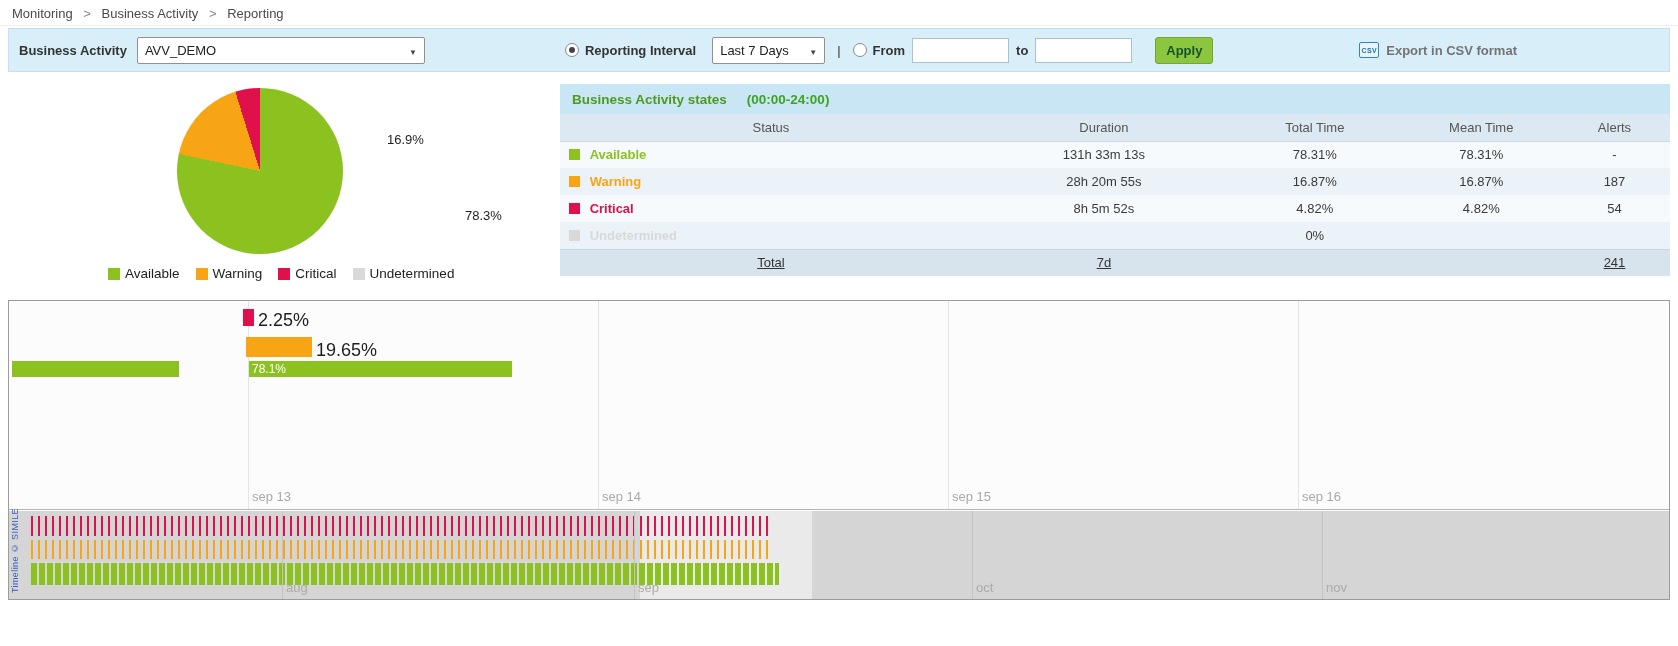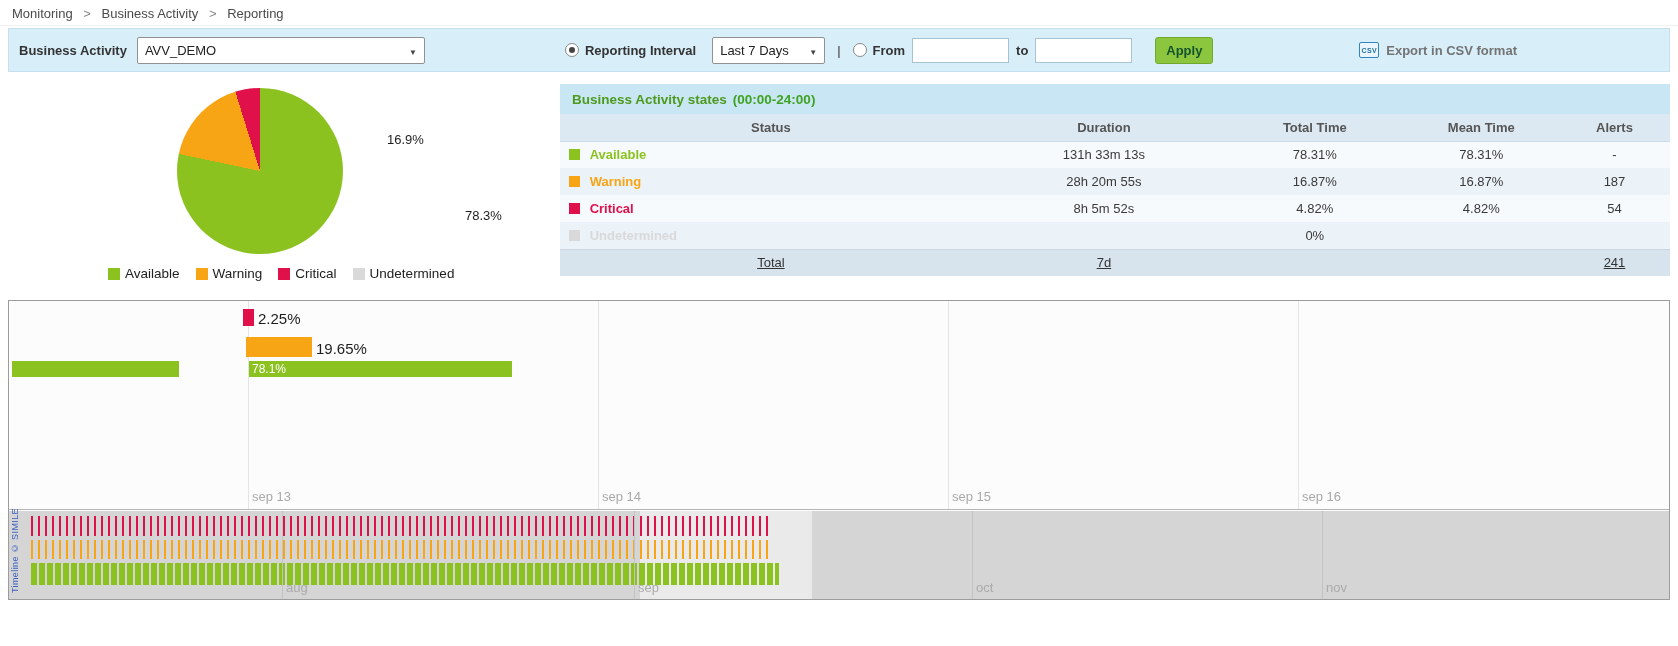--- a/index.html
+++ b/index.html
@@ -75,26 +75,26 @@
   .pie-label.warning { left:210px; top:44px; }
   .pie-label.available { left:288px; top:120px; }
   .legend { position:absolute; left:100px; top:182px; display:flex; gap:16px; align-items:center; }
   .legend-item { display:flex; align-items:center; gap:5px; color:#222; font-size:13.5px; }
   .swatch { display:inline-block; width:12px; height:12px; flex:0 0 auto; }
 
   
   .table-panel { flex:1 1 auto; }
   .table-title {
     height:30px; background:#C9E6F5; display:flex; align-items:center;
-    padding-left:12px; gap:6px; font-weight:bold; color:#4E9A1F; font-size:13.5px;
+    padding-left:12px; gap:20px; font-weight:bold; color:#4E9A1F; font-size:13.5px;
   }
   .table-title .range { color:#3FA321; }
   .states-table { width:100%; border-collapse:collapse; table-layout:fixed; }
   .states-table th {
-    height:27px; background:#DCE9F2; color:#555; font-weight:bold;
+    height:27px; background:#DCE9F2; color:#555; font-weight:normal;
     text-align:center; border-bottom:1px solid #CBDCE8;
   }
   .states-table td { height:27px; text-align:center; color:#3A3A3A; }
   tr.odd  { background:#F7FAFC; }
   tr.even { background:#EBF2F8; }
   td.status-cell { text-align:left; padding-left:9px; }
   .tswatch { display:inline-block; width:11px; height:11px; margin-right:6px; vertical-align:-1px; }
   .status-label { font-weight:bold; }
   tr.total-row { background:#D7E3ED; border-top:1px solid #C9D6E0; }
   tr.total-row td { color:#333;text-decoration:underline; }
@@ -105,21 +105,21 @@
     position:relative; background:#FCFCFC; overflow:hidden;
   }
   .main-band { position:absolute; left:0; top:0; right:0; height:209px; border-bottom:1px solid #B5B5B5; cursor:move; }
   .day-line  { position:absolute; top:0; bottom:0; width:1px; background:#E4E4E4; }
   .day-label { position:absolute; bottom:5px; color:#A9A9A9; font-size:13px; }
   .tl-bar { position:absolute; cursor:pointer; }
   .bar-critical       { left:234px; top:8px;  width:11px;  height:17px; }
   .bar-warning        { left:237px; top:36px; width:66px;  height:20px; }
   .bar-available-prev { left:3px;   top:60px; width:167px; height:16px; }
   .bar-available      { left:240px; top:60px; width:263px; height:16px; }
-  .tl-bar-label { position:absolute; font-size:15px; color:#1E1E1E; white-space:nowrap; }
+  .tl-bar-label { position:absolute; font-size:18px; color:#1E1E1E; white-space:nowrap; }
   .lbl-critical { left:249px; top:9px; }
   .lbl-warning  { left:307px; top:39px; }
   .bar-inner-label { color:#fff; font-size:12px; line-height:16px; padding-left:3px; display:block; }
 
   .overview-band { position:absolute; left:0; top:210px; right:0; bottom:0; background:#D5D5D5; cursor:move; }
   .ov-highlight { position:absolute; left:631px; width:172px; top:0; bottom:0; background:rgba(255,255,255,0.5); }
   .tick-row { position:absolute; }
   .ticks-critical  { left:22px; top:5px;  width:740px; height:20px;
     background:repeating-linear-gradient(90deg, #E0104A 0 2px, transparent 2px 7px); }
   .ticks-warning   { left:22px; top:29px; width:742px; height:19px;

